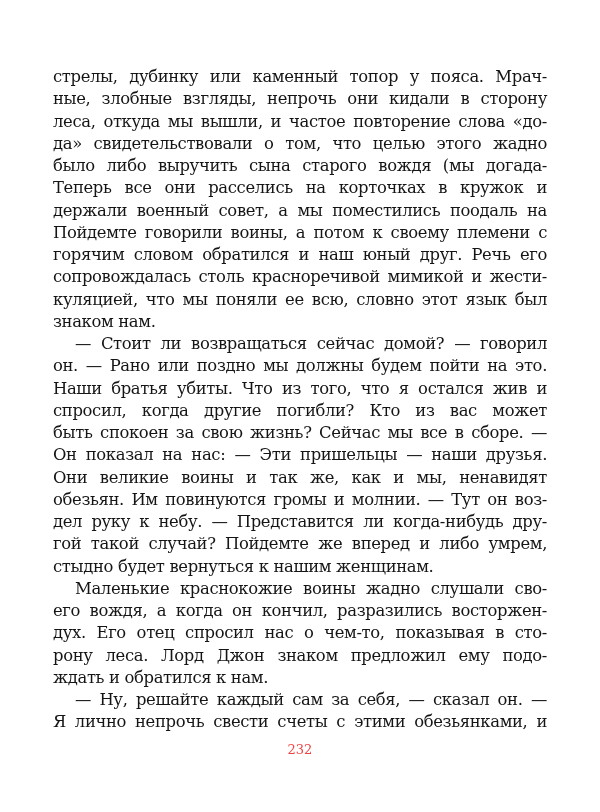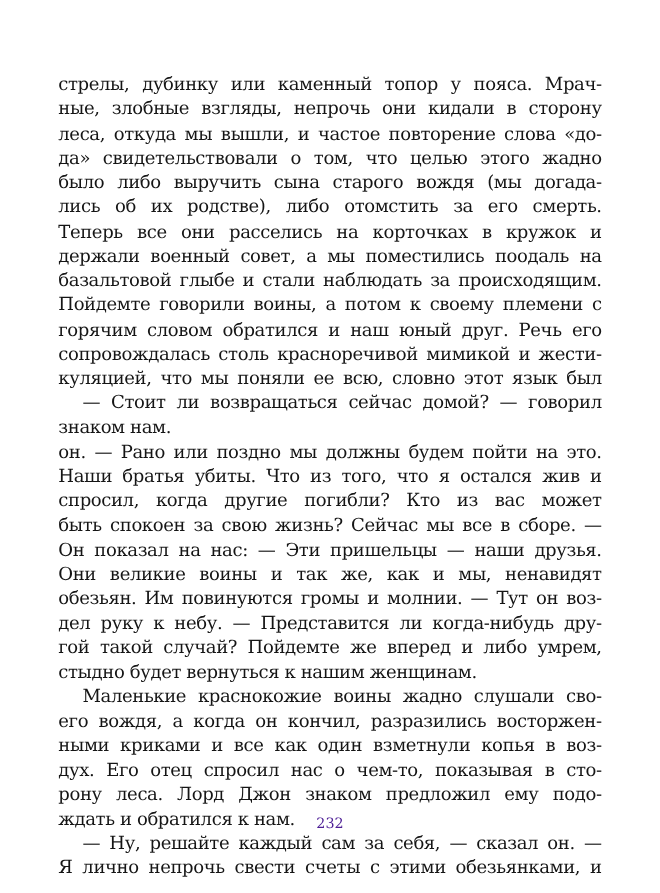--- a/index.html
+++ b/index.html
@@ -37,55 +37,52 @@
     padding-left: 22px;
   }
   .page-number {
     position: absolute;
     left: 0;
     width: 600px;
     top: 742px;
     text-align: center;
     font-family: "DejaVu Serif", "Liberation Serif", serif;
     font-size: 13px;
-    color: #4c1d95;
+    color: #ef4444;
   }
 </style>
 </head>
 <body>
 
 <div class="page">
   <div class="line">стрелы, дубинку или каменный топор у пояса. Мрач-</div>
   <div class="line">ные, злобные взгляды, непрочь они кидали в сторону</div>
   <div class="line">леса, откуда мы вышли, и частое повторение слова «до-</div>
   <div class="line">да» свидетельствовали о том, что целью этого жадно</div>
   <div class="line">было либо выручить сына старого вождя (мы догада-</div>
-  <div class="line">лись об их родстве), либо отомстить за его смерть.</div>
   <div class="line">Теперь все они расселись на корточках в кружок и</div>
   <div class="line">держали военный совет, а мы поместились поодаль на</div>
-  <div class="line">базальтовой глыбе и стали наблюдать за происходящим.</div>
   <div class="line">Пойдемте говорили воины, а потом к своему племени с</div>
   <div class="line">горячим словом обратился и наш юный друг. Речь его</div>
   <div class="line">сопровождалась столь красноречивой мимикой и жести-</div>
   <div class="line">куляцией, что мы поняли ее всю, словно этот язык был</div>
+  <div class="line last">знаком нам.</div>
   <div class="line indent">— Стоит ли возвращаться сейчас домой? — говорил</div>
-  <div class="line last">знаком нам.</div>
   <div class="line">он. — Рано или поздно мы должны будем пойти на это.</div>
   <div class="line">Наши братья убиты. Что из того, что я остался жив и</div>
   <div class="line">спросил, когда другие погибли? Кто из вас может</div>
   <div class="line">быть спокоен за свою жизнь? Сейчас мы все в сборе. —</div>
   <div class="line">Он показал на нас: — Эти пришельцы — наши друзья.</div>
   <div class="line">Они великие воины и так же, как и мы, ненавидят</div>
   <div class="line">обезьян. Им повинуются громы и молнии. — Тут он воз-</div>
   <div class="line">дел руку к небу. — Представится ли когда-нибудь дру-</div>
   <div class="line">гой такой случай? Пойдемте же вперед и либо умрем,</div>
   <div class="line last">стыдно будет вернуться к нашим женщинам.</div>
   <div class="line indent">Маленькие краснокожие воины жадно слушали сво-</div>
   <div class="line">его вождя, а когда он кончил, разразились восторжен-</div>
-  <div class="line">ными криками и все как один взметнули копья в воз-</div>
   <div class="line">дух. Его отец спросил нас о чем-то, показывая в сто-</div>
   <div class="line">рону леса. Лорд Джон знаком предложил ему подо-</div>
   <div class="line last">ждать и обратился к нам.</div>
   <div class="line indent">— Ну, решайте каждый сам за себя, — сказал он. —</div>
   <div class="line">Я лично непрочь свести счеты с этими обезьянками, и</div>
 </div>
 
 <div class="page-number">232</div>
 
 </body></html>

